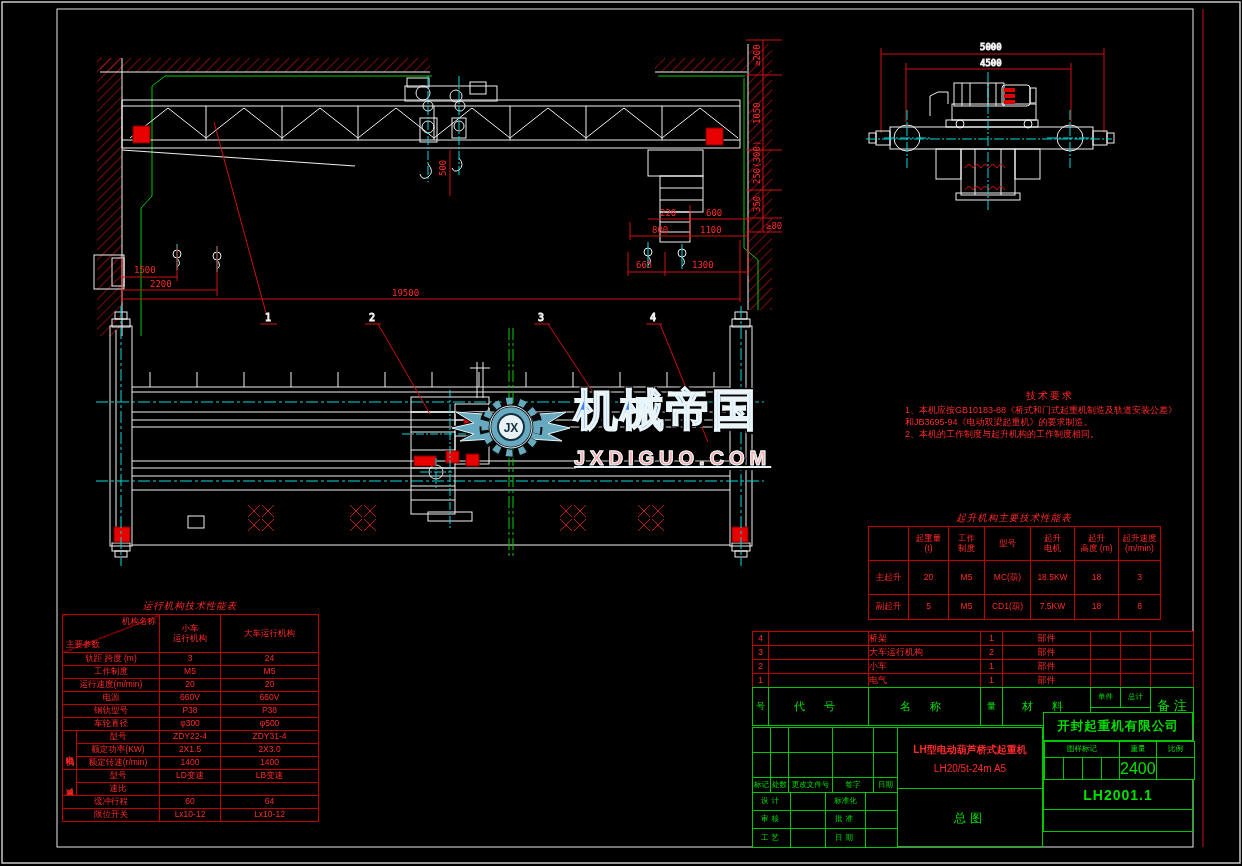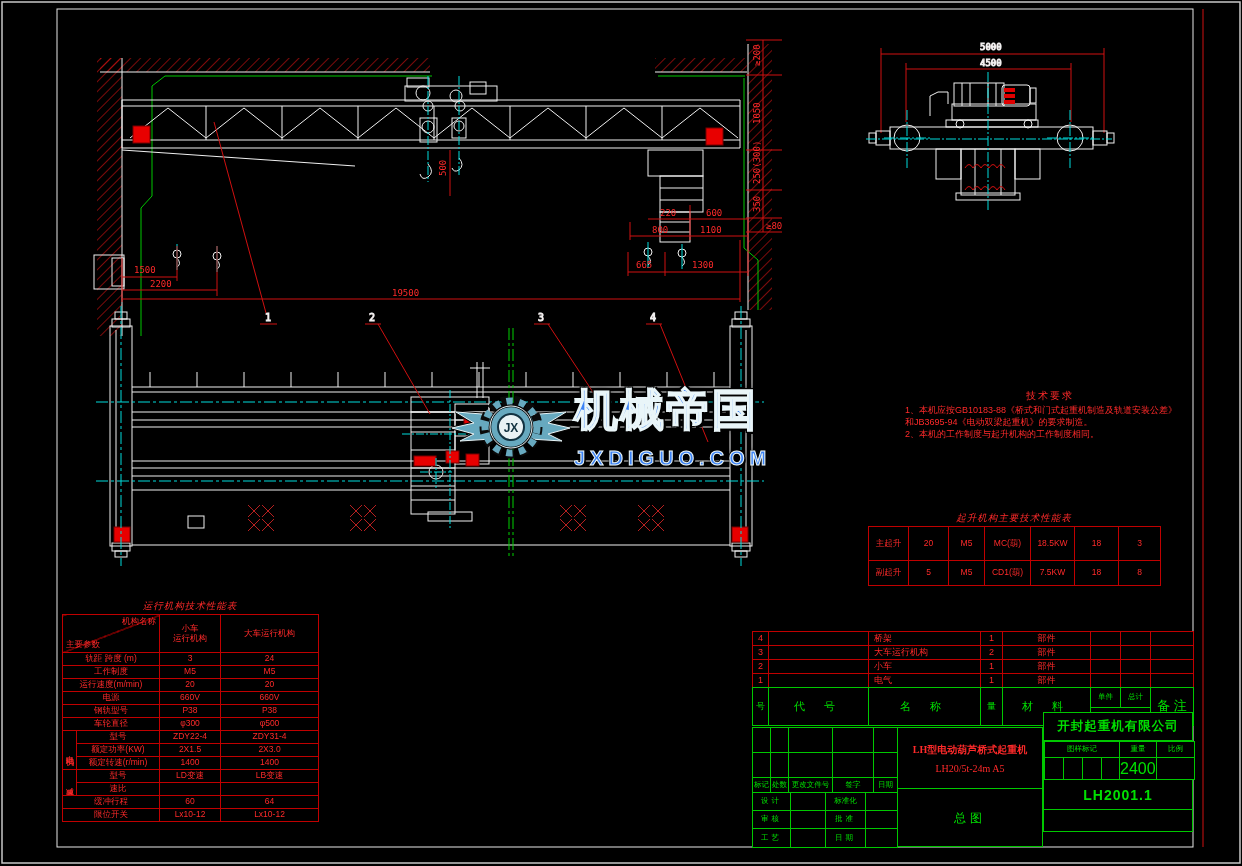--- a/index.html
+++ b/index.html
@@ -24,35 +24,35 @@
   
   .notes{position:absolute;color:#ff2a2a;font-size:9px;line-height:12px;}
   .notes .nt{text-align:center;font-size:10px;margin-bottom:2px;letter-spacing:2px;}
 
   
   .gtbl{position:absolute;border-collapse:collapse;table-layout:fixed;background:#000;}
   .gtbl td{border:1px solid #00c800;color:#00e000;font-size:7.5px;text-align:center;
            vertical-align:middle;padding:0;line-height:1.1;overflow:hidden;}
   .btbl td{border:1px solid #c00000;color:#ff2a2a;font-size:9px;text-align:center;
            vertical-align:middle;padding:0;overflow:hidden;white-space:nowrap;}
-  .btbl td.nm{text-align:left;padding-left:5px;}
+  .btbl td.nm{text-align:left;}
   .gbox{position:absolute;border:1px solid #00c800;background:#000;box-sizing:border-box;}
   .gtext{color:#00e000;}
-  .rtext{color:#ff2a2a;font-family:Liberation Serif, serif;}
+  .rtext{color:#ff2a2a;}
 
   
   .wm{position:absolute;left:450px;top:388px;display:flex;align-items:center;z-index:30;}
   .wm-txt{display:flex;flex-direction:column;align-items:flex-start;margin-left:2px;}
   .wm-brand{font-size:44px;font-weight:bold;letter-spacing:2px;color:#3b82f6;
      -webkit-text-stroke:1.5px #e9f5f8;
      text-shadow:3px 3px 0 #000,-2px -2px 0 #000,2px -2px 0 #000,-2px 2px 0 #000,0 0 7px #000;
      line-height:1;}
-  .wm-domain{font-size:20px;font-weight:bold;letter-spacing:5px;color:#3b82f6;margin-top:16px;
+  .wm-domain{font-size:20px;font-weight:bold;letter-spacing:5px;color:#fca5a5;margin-top:16px;
      -webkit-text-stroke:1px #e9f5f8;
-     text-shadow:2px 2px 0 #000,-1px -1px 0 #000,0 0 5px #000;line-height:1;}
+     text-shadow:2px 2px 0 #000,-1px -1px 0 #000,0 0 5px #000;line-height:1;text-decoration:underline;}
 </style>
 </head>
 <body>
 
 <div id="sheet">
 
 <svg width="1242" height="866" viewBox="0 0 1242 866" style="position:absolute;left:0;top:0">
   <defs>
     <pattern id="hr" width="7" height="7" patternUnits="userSpaceOnUse" patternTransform="rotate(45)">
       <line x1="0" y1="0" x2="0" y2="7" stroke="#c01010" stroke-width="1.3"></line>
@@ -352,20 +352,34 @@
   <colgroup>
         <col style="width:40px">
         <col style="width:40px">
         <col style="width:36px">
         <col style="width:46px">
         <col style="width:44px">
         <col style="width:44px">
         <col style="width:42px">
       </colgroup>
   <tbody>
+        <tr style="height:34px">
+    <td></td>
+    <th>起重量
+(t)</th>
+    <th>工作
+制度</th>
+    <th>型号</th>
+    <th>起升
+电机</th>
+    <th>起升
+高度 (m)</th>
+    <th>起升速度
+(m/min)</th>
+  </tr>
   <tr style="height:34px">
     <td>主起升</td>
     <td>20</td>
     <td>M5</td>
     <td>MC(葫)</td>
     <td>18.5KW</td>
     <td>18</td>
     <td>3</td>
   </tr>
   <tr style="height:25px">

